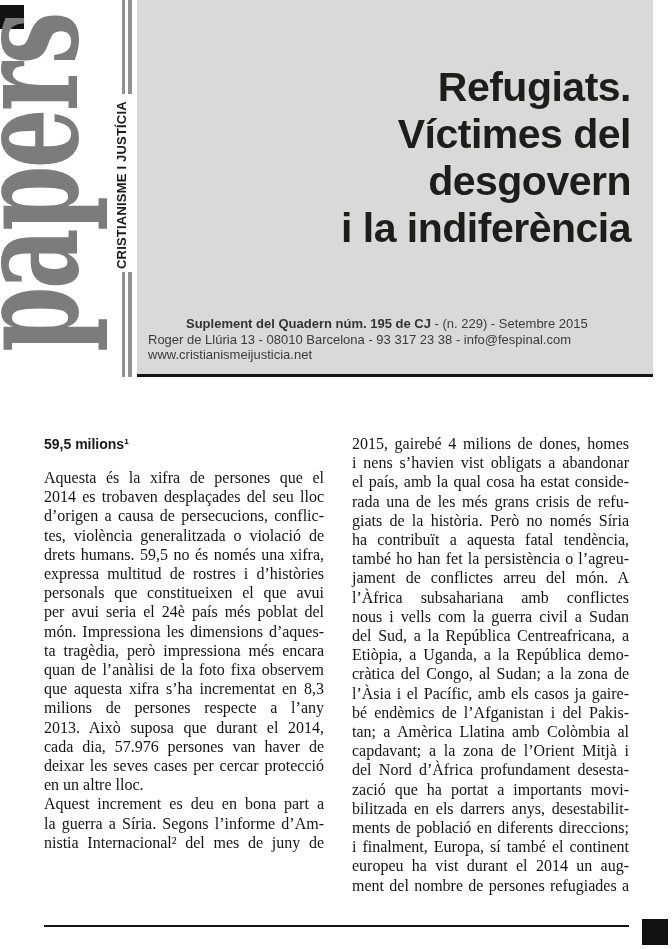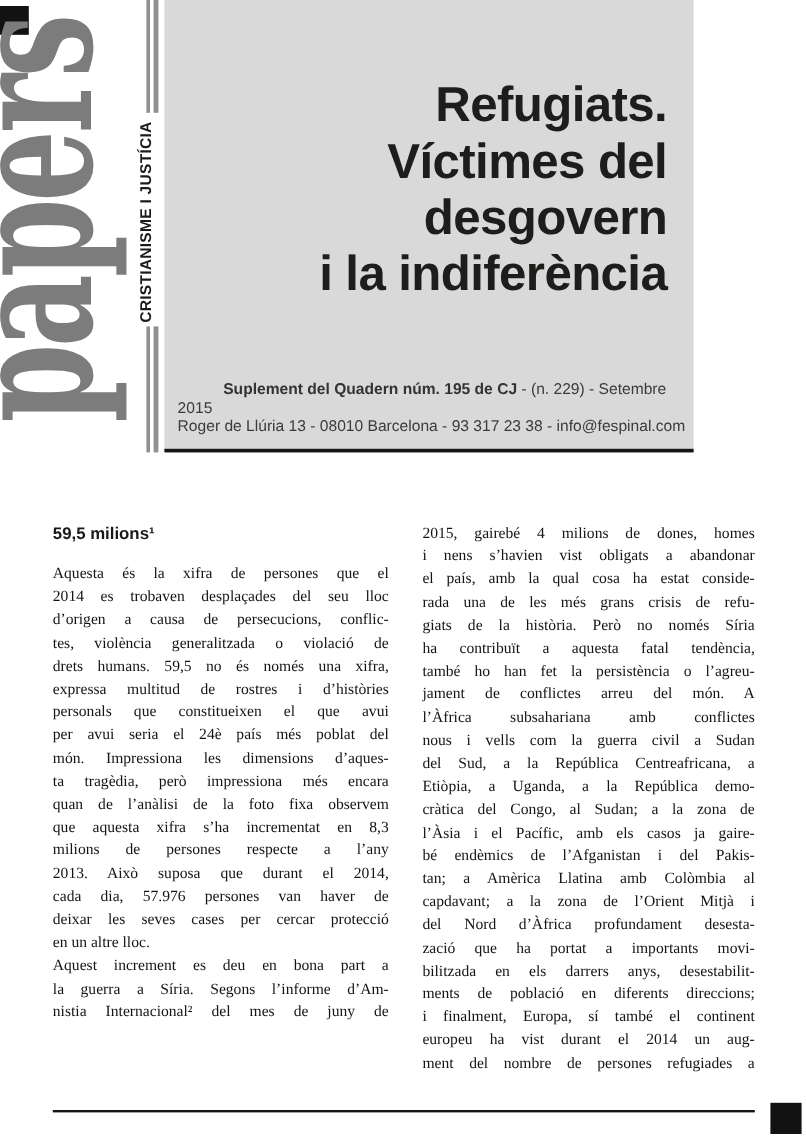--- a/index.html
+++ b/index.html
@@ -27,21 +27,21 @@
     font-size:13px; letter-spacing:0.2px; color:#1b1b1b;
   }
   .rail { position:absolute; background:#909090; }
   .rail.t1 { left:122px; top:0; width:3px; height:94px; }
   .rail.t2 { left:128px; top:0; width:4px; height:94px; }
   .rail.b1 { left:122px; top:272px; width:3px; height:105px; }
   .rail.b2 { left:128px; top:272px; width:4px; height:105px; }
 
   
   .header-box {
-    position:absolute; left:137px; top:0; width:441px; height:374px;
+    position:absolute; left:137px; top:0; width:516px; height:374px;
     background:#d9d9d9; border-bottom:3px solid #161616;
   }
   .title {
     position:absolute; top:64px; right:22px; text-align:right;
     font-family:"Liberation Sans", sans-serif; font-weight:700;
     font-size:41px; line-height:47px; letter-spacing:-0.5px; color:#1d1d1b;
   }
   .imprint-block {
     position:absolute; left:11px; top:316px;
     font-family:"Liberation Sans", sans-serif; font-size:13px;
@@ -53,21 +53,21 @@
   .col { position:absolute; top:434px; }
   .col.left  { left:44px;  width:280px; }
   .col.right { left:352px; width:277px; }
   .col-heading {
     font-family:"Liberation Sans", sans-serif; font-weight:700;
     font-size:14px; line-height:20px; color:#191919; margin:0 0 14px 0;
   }
   .col-heading.second { margin-top:38px; margin-bottom:8px; }
   .para { margin:0; }
   .line {
-    font-family:"Liberation Serif", serif; font-size:13px;
+    font-family:"Liberation Serif", serif; font-size:16px;
     line-height:19.2px; color:#141414;
     text-align:justify; text-align-last:justify; white-space:normal;
   }
   .line.last { text-align-last:left; }
 
   .footer-rule {
     position:absolute; left:44px; top:925px; width:585px; height:2px;
     background:#161616;
   }
 </style>
@@ -88,20 +88,21 @@
   <div class="header-box">
     <div class="title">
       <div>Refugiats.</div>
       <div>Víctimes del</div>
       <div>desgovern</div>
       <div>i la indiferència</div>
     </div>
     <div class="imprint-block">
       <div><span class="b">Suplement del Quadern núm. 195 de CJ</span><span> - (n. 229) - Setembre 2015</span></div>
       <div>Roger de Llúria 13 - 08010 Barcelona - 93 317 23 38 - info@fespinal.com</div>
+      <div>www.cristianismeijusticia.net</div>
     </div>
   </div>
 
   <div class="col left">
       <div class="col-heading">59,5 milions¹</div>
       <div class="para">
         <div class="line">Aquesta és la xifra de persones que el</div>
         <div class="line">2014 es trobaven desplaçades del seu lloc</div>
         <div class="line">d’origen a causa de persecucions, conflic-</div>
         <div class="line">tes, violència generalitzada o violació de</div>

